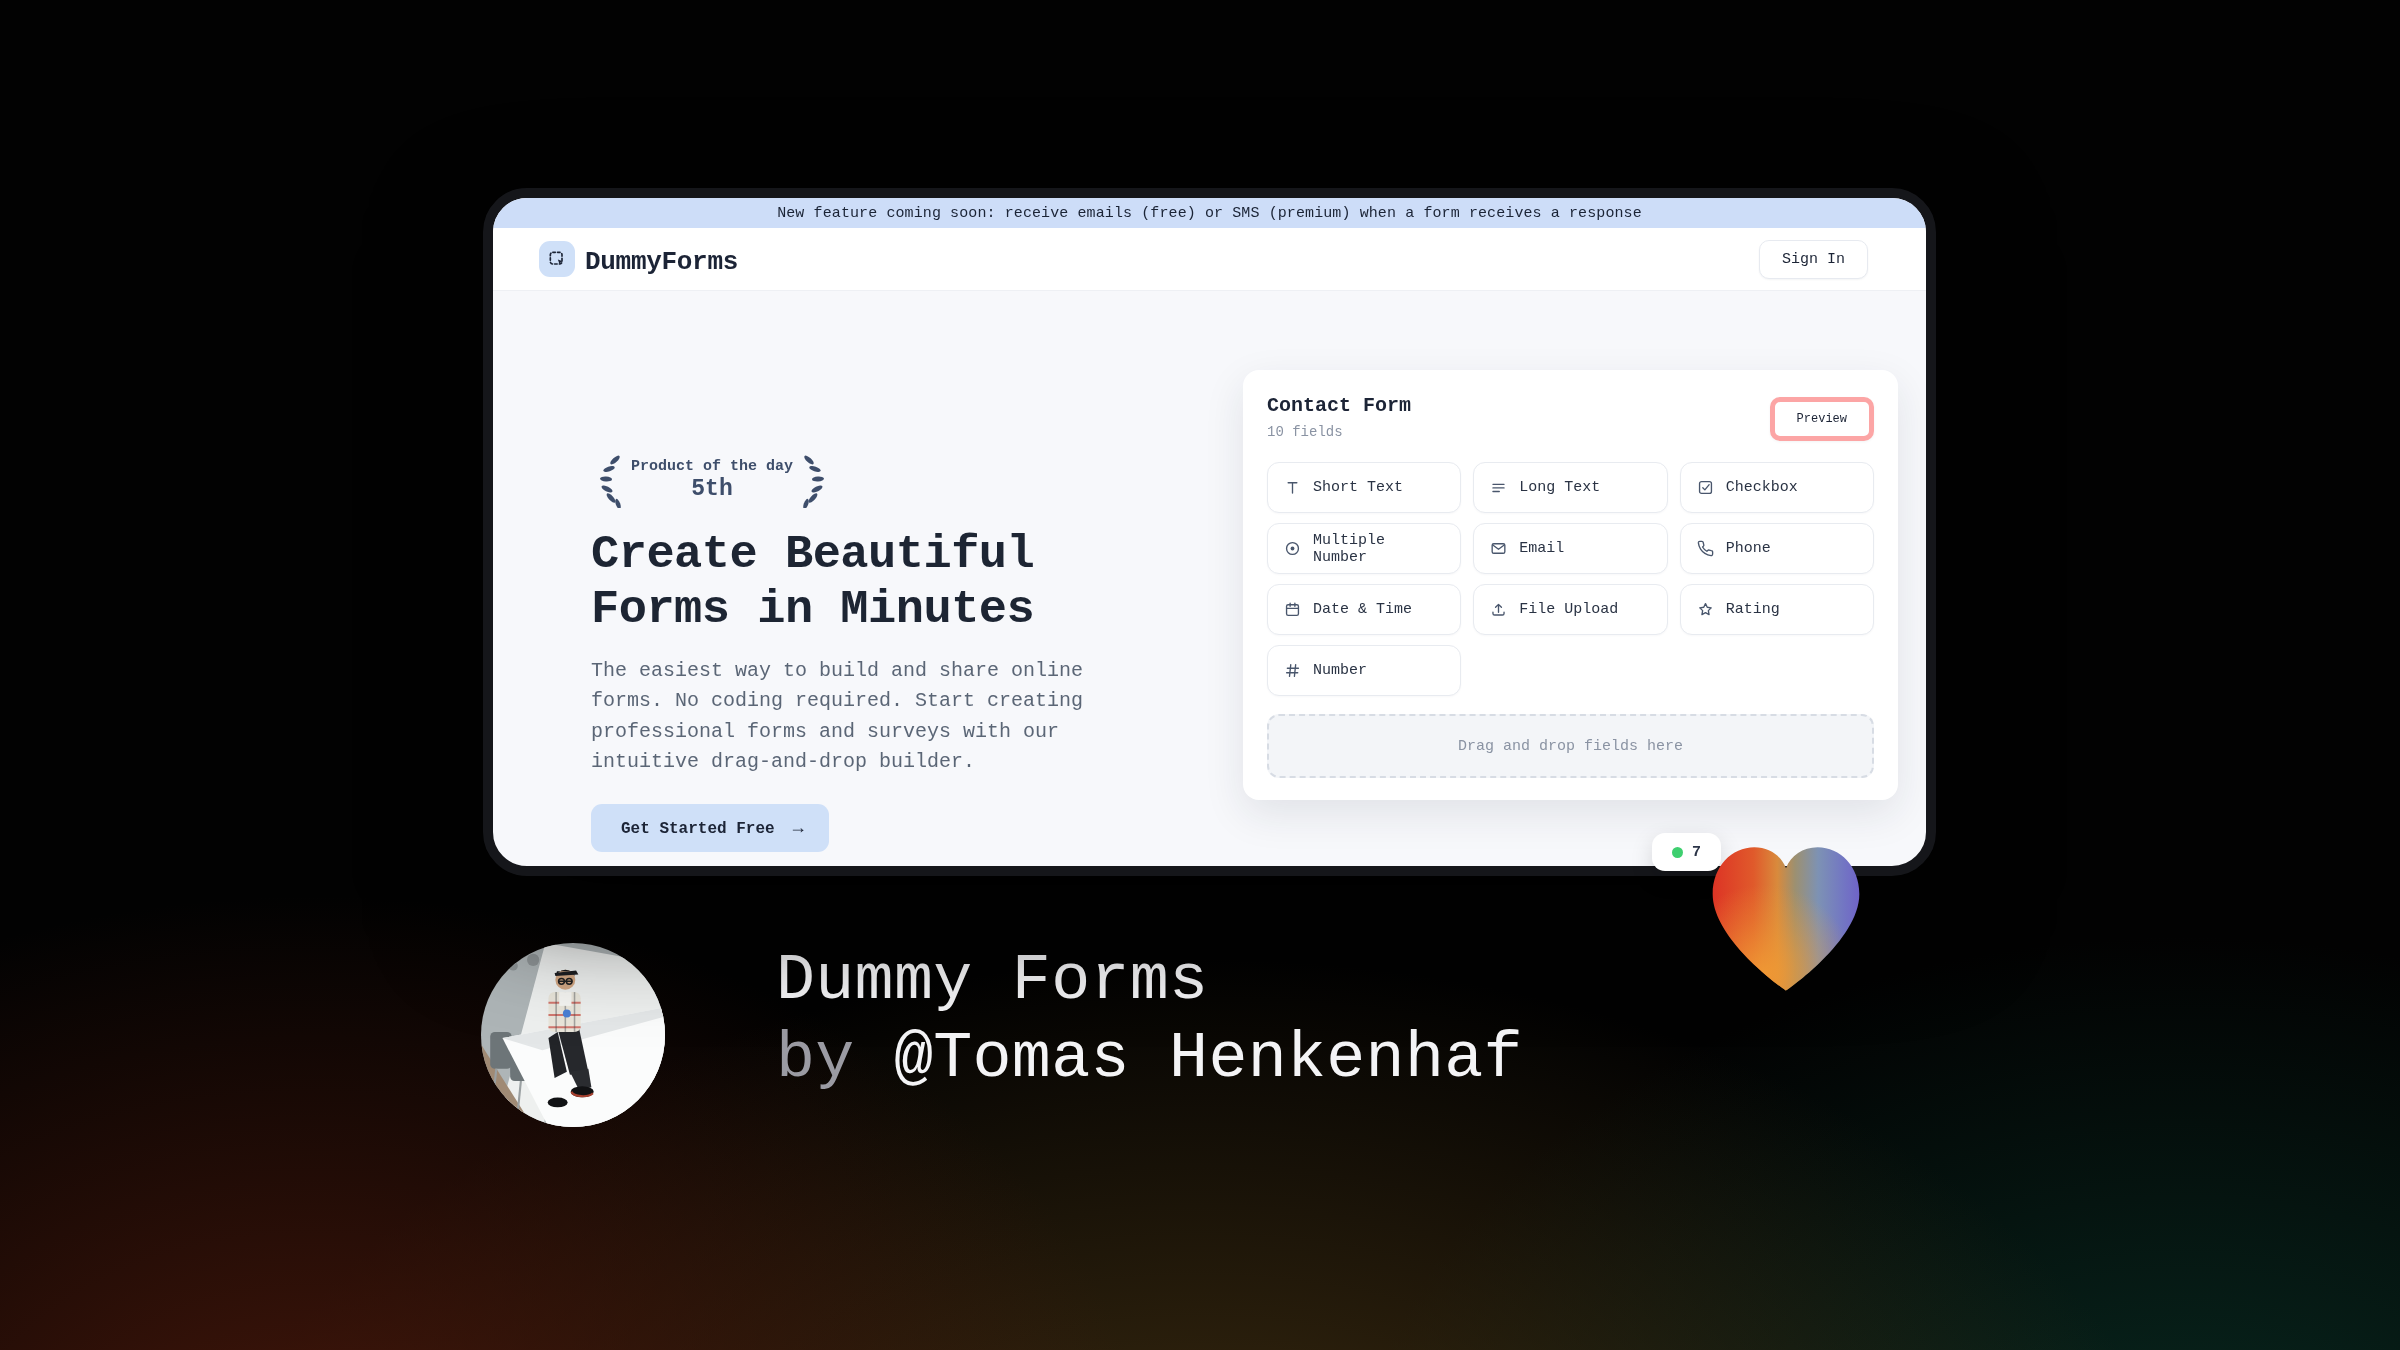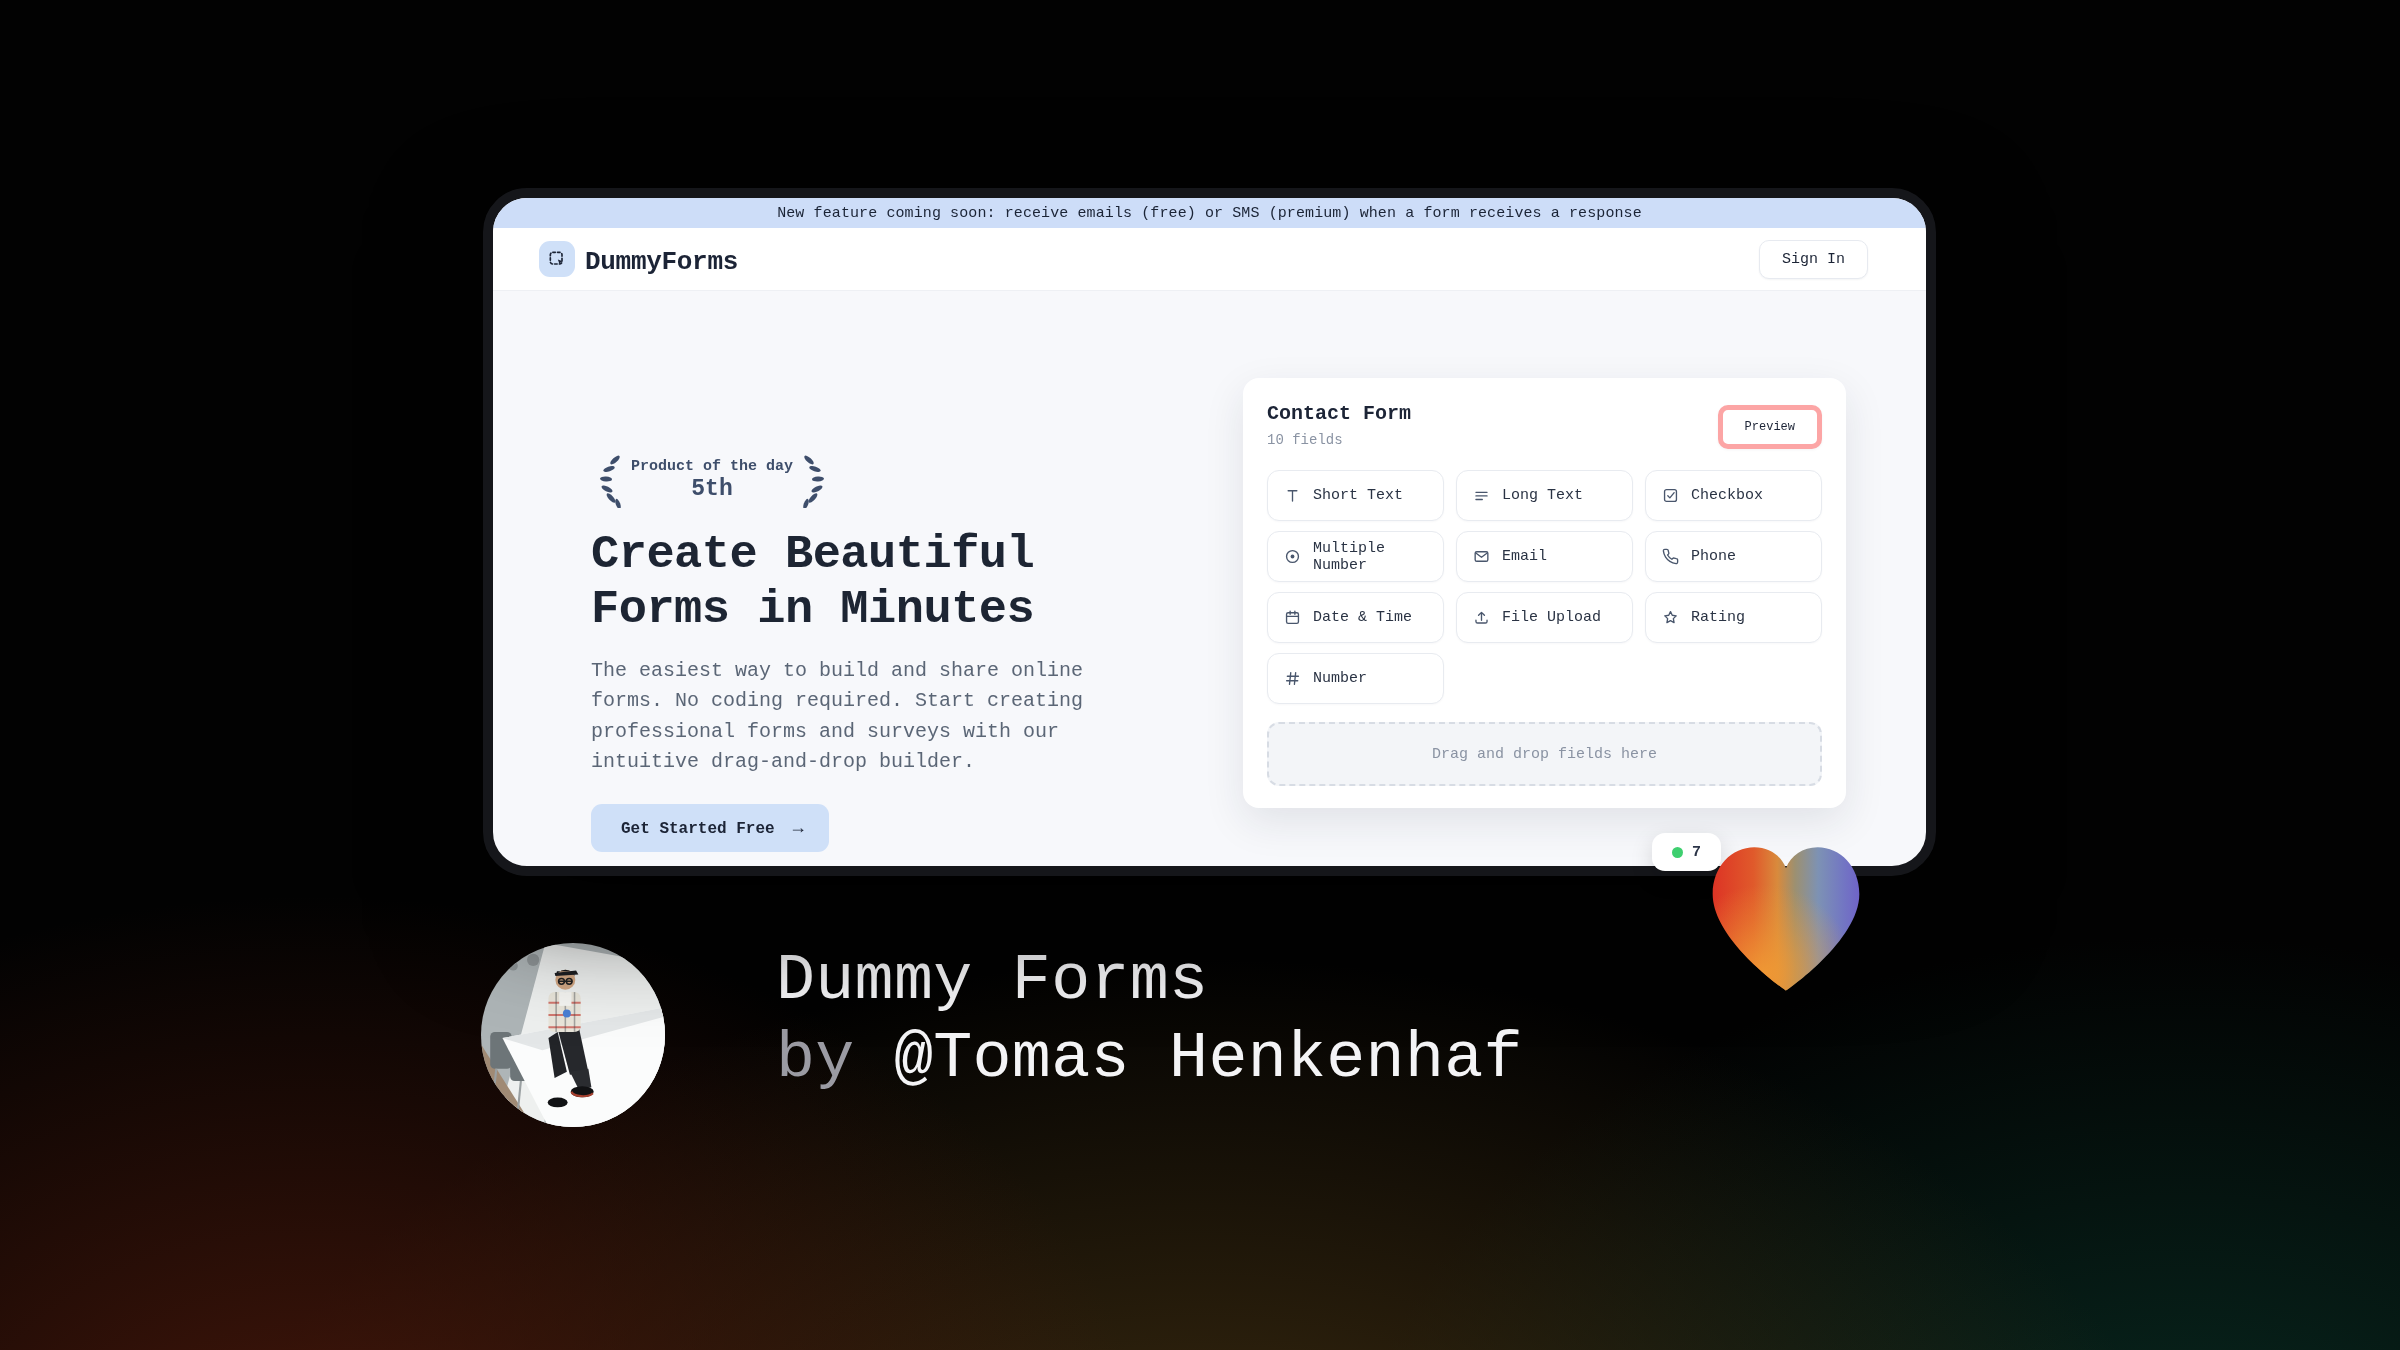--- a/index.html
+++ b/index.html
@@ -52,21 +52,21 @@
   }
   .subhead{margin:19px 0 0 0;font-size:20px;line-height:1.52;color:#5b6676;width:575px;}
   .cta{
     margin-top:26px;display:inline-flex;align-items:flex-end;gap:18px;
     background:#cfe0f8;border:none;border-radius:11px;padding:14px 26px 14px 30px;
     font-size:16px;font-weight:bold;color:#1c2436;font-family:inherit;cursor:pointer;
   }
   .cta .arrow{font-size:18px;font-weight:normal;}
   
   .form-card{
-    position:absolute;left:750px;top:180px;width:603px;box-sizing:border-box;
+    position:absolute;left:750px;top:172px;width:655px;box-sizing:border-box;
     background:#fff;border-radius:16px;padding:24px 24px 22px 24px;
     box-shadow:0 14px 40px rgba(25,35,60,.10);
   }
   .card-head{position:relative;}
   .card-title{font-size:20px;font-weight:bold;color:#1c2436;}
   .card-sub{font-size:14px;color:#8a93a3;margin-top:7px;}
   .preview-btn{
     position:absolute;right:0;top:3px;background:#fff;border:5px solid #fca5a5;
     border-radius:10px;padding:10px 22px;font-size:12px;color:#1c2436;
     font-family:inherit;cursor:pointer;box-shadow:0 1px 3px rgba(20,30,60,.05);

